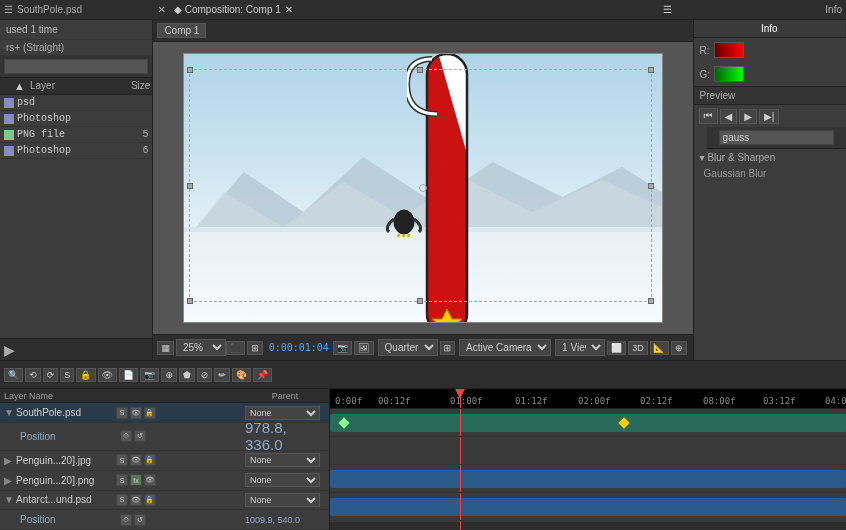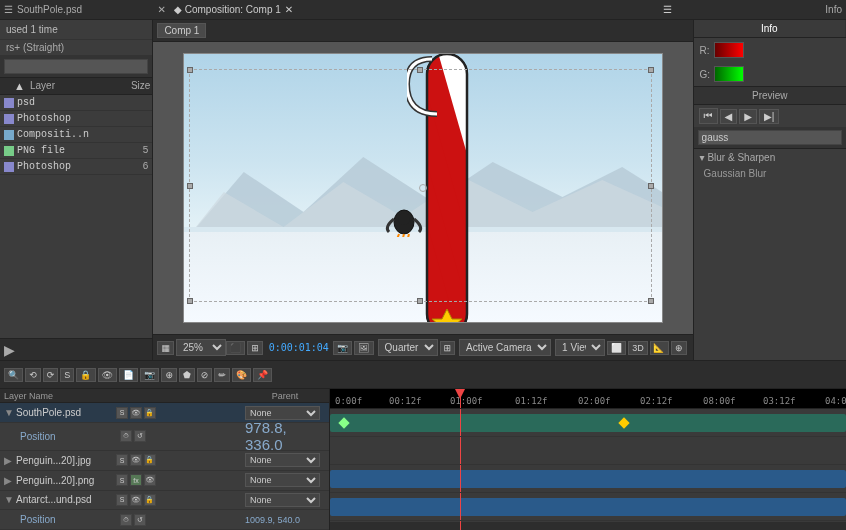--- a/index.html
+++ b/index.html
@@ -280,21 +280,20 @@
     }
     .rgb-box.r { background: linear-gradient(90deg, #600 0%, #f00 100%); }
     .rgb-box.g { background: linear-gradient(90deg, #060 0%, #0f0 100%); }
     .preview-label {
       padding: 3px 6px;
       font-size: 10px;
       color: #aaa;
       background: #333;
       border-bottom: 1px solid #222;
       border-top: 1px solid #222;
-      text-align: center;
     }
     .preview-controls {
       display: flex;
       align-items: center;
       padding: 2px 4px;
     }
     .preview-btn {
       background: #444;
       border: 1px solid #555;
       color: #ccc;
@@ -307,23 +306,24 @@
     }
     .effects-label {
       padding: 3px 6px;
       font-size: 10px;
       color: #aaa;
       background: #333;
       border-bottom: 1px solid #222;
       border-top: 1px solid #222;
     }
     .effects-search {
-      padding: 3px 4px;
+      padding: 3px 12px;
       background: #333;
       border-bottom: 1px solid #222;
+      margin-left: 13px;
     }
     .effects-search input {
       width: 100%;
       background: #555;
       border: 1px solid #444;
       color: #ccc;
       font-size: 10px;
       padding: 1px 3px;
       outline: none;
     }
@@ -575,25 +575,20 @@
         <div class="file-name">psd</div>
         <div class="file-size"></div>
       </div>
 
       <div class="file-item">
         <div class="file-color-box" style="background:#8888cc;"></div>
         <div class="file-name">Photoshop</div>
         <div class="file-size"></div>
       </div>
 
-      <div class="file-item">
-        <div class="file-color-box" style="background:#77aacc;"></div>
-        <div class="file-name">Compositi..n</div>
-        <div class="file-size"></div>
-      </div>
 
       <div class="file-item">
         <div class="file-color-box" style="background:#77cc88;"></div>
         <div class="file-name">PNG file</div>
         <div class="file-size">5</div>
       </div>
 
       <div class="file-item">
         <div class="file-color-box" style="background:#8888cc;"></div>
         <div class="file-name">Photoshop</div>
@@ -846,21 +841,21 @@
           <div class="layer-icon-btn">⏱</div>
           <div class="layer-icon-btn">↺</div>
         </div>
         <div class="layer-parent-cell" style="color:#88aacc;font-size:9px;">1009.9, 540.0</div>
       </div>
     </div>
 
     <div class="timeline-tracks">
       <div class="time-ruler">
         <div class="time-marker" style="left:5px;">0:00f</div>
-        <div class="time-marker" style="left:59px;">00:12f</div>
+        <div class="time-marker" style="left:48px;">00:12f</div>
         <div class="time-marker" style="left:120px;">01:00f</div>
         <div class="time-marker" style="left:185px;">01:12f</div>
         <div class="time-marker" style="left:248px;">02:00f</div>
         <div class="time-marker" style="left:310px;">02:12f</div>
         <div class="time-marker" style="left:373px;">08:00f</div>
         <div class="time-marker" style="left:433px;">03:12f</div>
         <div class="time-marker" style="left:495px;">04:00f</div>
 
         <div class="playhead" style="left:130px;">
           <div class="playhead-indicator"></div>

